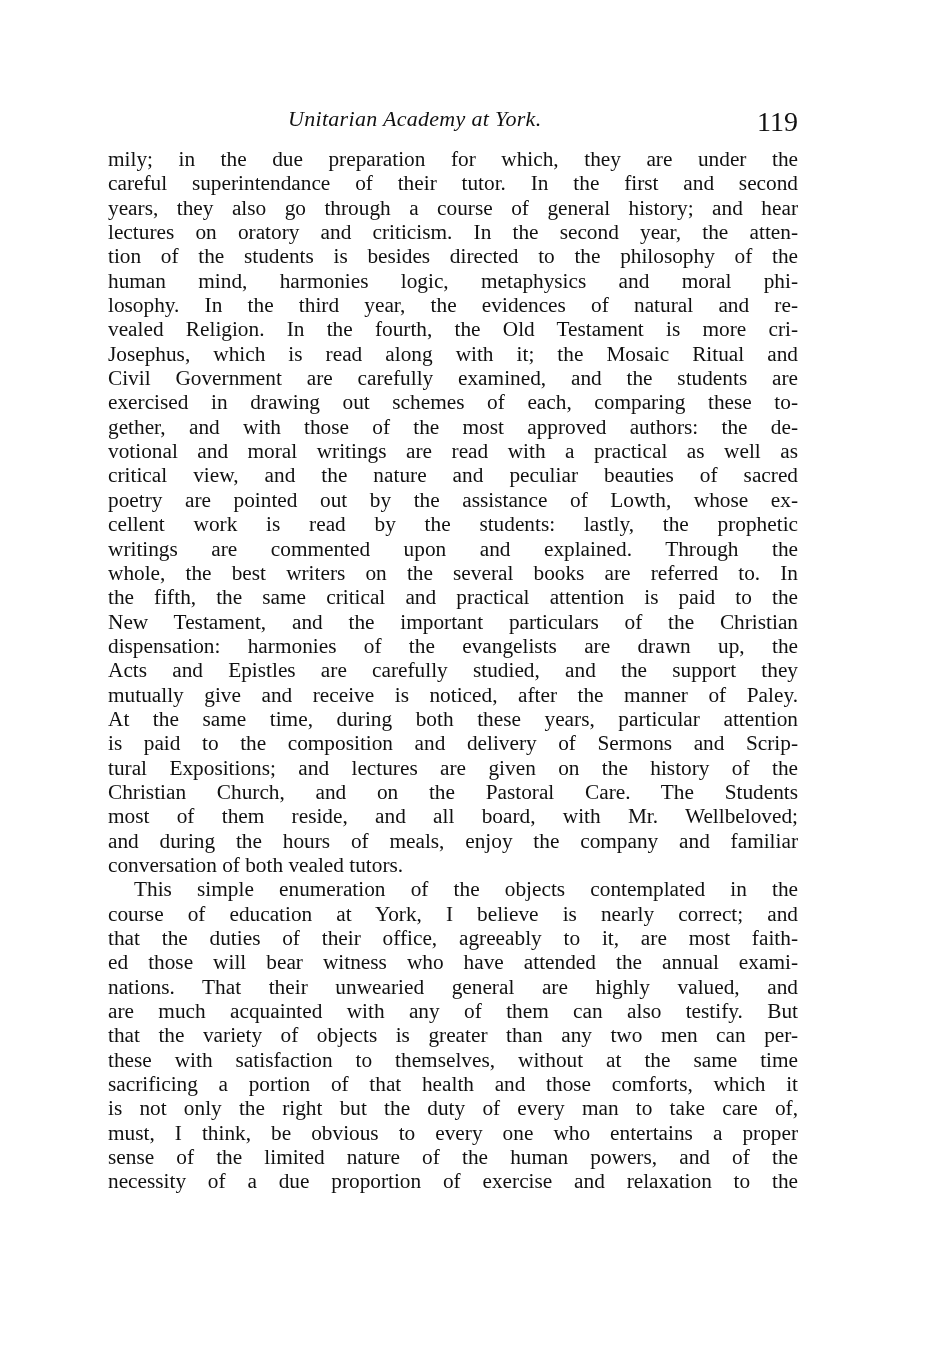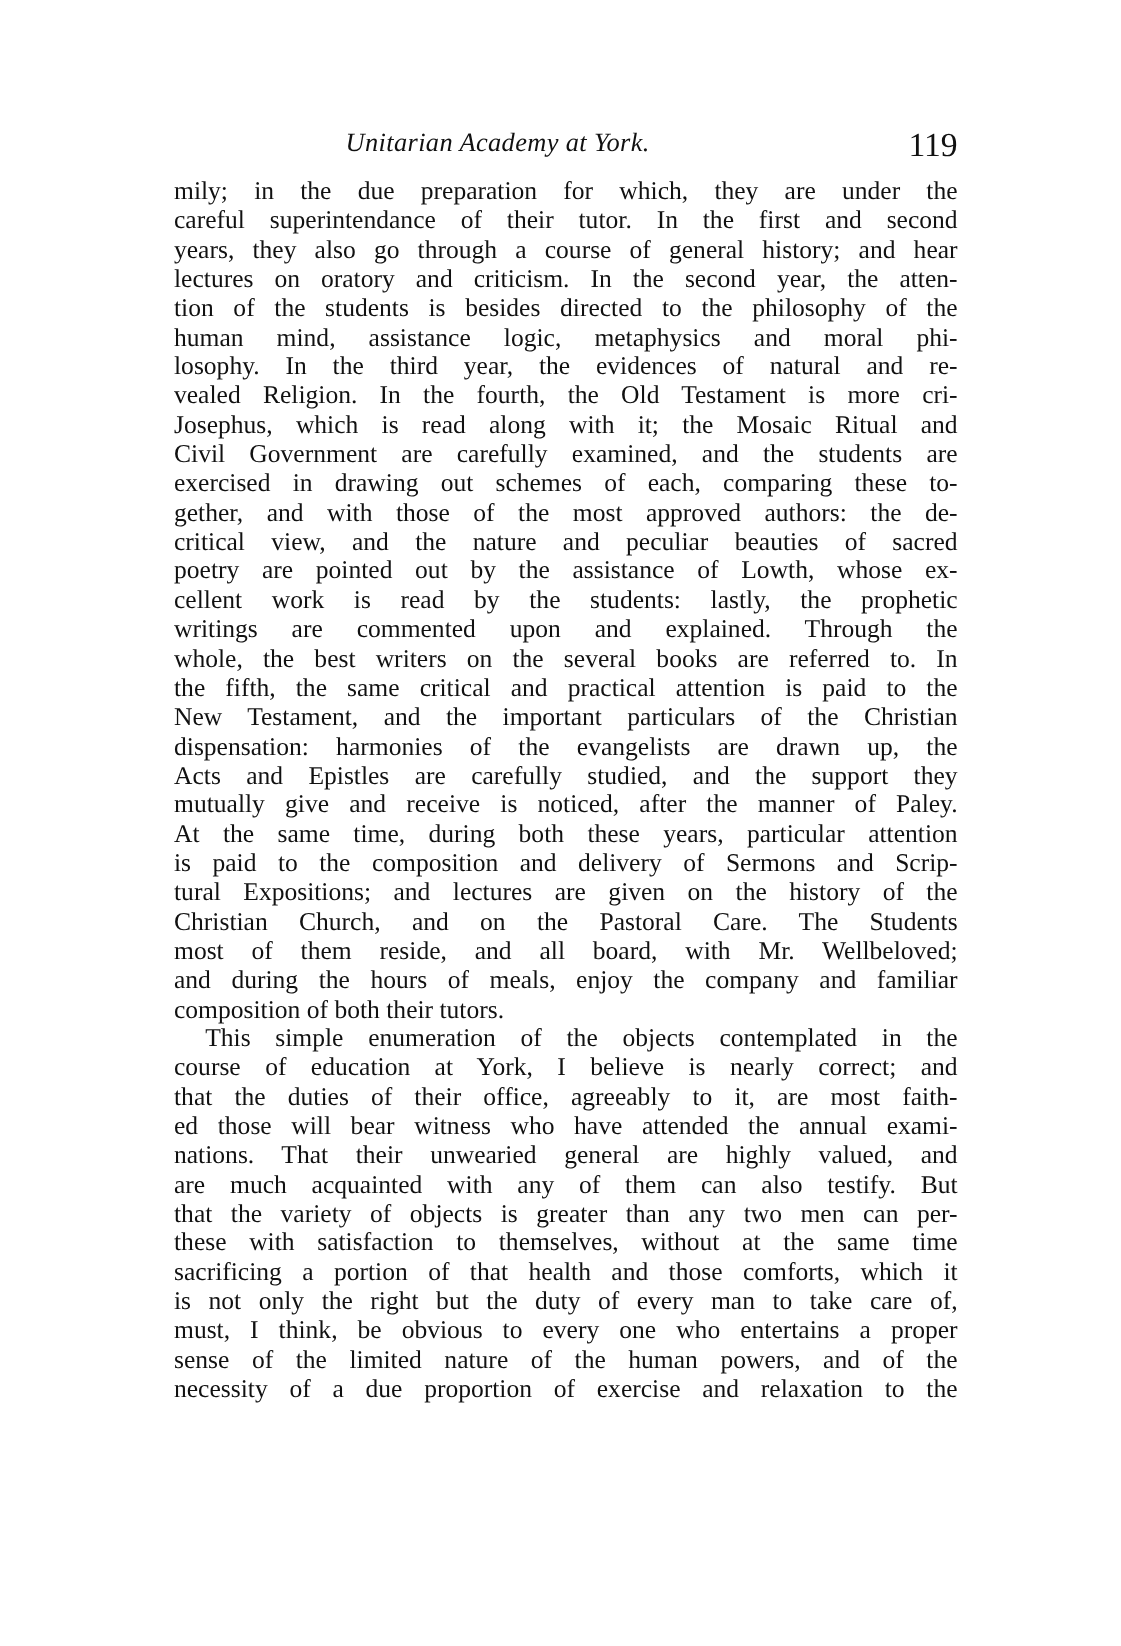--- a/index.html
+++ b/index.html
@@ -49,21 +49,20 @@
       width: 690px;
       font-size: 21.3px;
       line-height: 24.35px;
     }
     .line {
       display: block;
       white-space: nowrap;
       text-align: justify;
       text-align-last: justify;
       height: 24.35px;
-      margin-left: 37px;
     }
     .line.last {
       text-align-last: left;
     }
     .line.indent {
       padding-left: 26px;
     }
   </style>
 </head>
 <body>
@@ -75,44 +74,45 @@
     <span class="page-number">119</span>
   </div>
 
   <div class="body-text">
     <div class="paragraph">
       <span class="line">mily; in the due preparation for which, they are under the</span>
       <span class="line">careful superintendance of their tutor.  In the first and second</span>
       <span class="line">years, they also go through a course of general history; and hear</span>
       <span class="line">lectures on oratory and criticism.  In the second year, the atten-</span>
       <span class="line">tion of the students is besides directed to the philosophy of the</span>
-      <span class="line">human mind, assistance logic, metaphysics and moral phi-</span>
+      <span class="line">human mind, harmonies logic, metaphysics and moral phi-</span>
       <span class="line">losophy.  In the third year, the evidences of natural and re-</span>
       <span class="line">vealed Religion.  In the fourth, the Old Testament is more cri-</span>
       <span class="line">Josephus, which is read along with it; the Mosaic Ritual and</span>
       <span class="line">Civil Government are carefully examined, and the students are</span>
       <span class="line">exercised in drawing out schemes of each, comparing these to-</span>
       <span class="line">gether, and with those of the most approved authors: the de-</span>
+      <span class="line">votional and moral writings are read with a practical as well as</span>
       <span class="line">critical view, and the nature and peculiar beauties of sacred</span>
       <span class="line">poetry are pointed out by the assistance of Lowth, whose ex-</span>
       <span class="line">cellent work is read by the students: lastly, the prophetic</span>
       <span class="line">writings are commented upon and explained.  Through the</span>
       <span class="line">whole, the best writers on the several books are referred to.  In</span>
       <span class="line">the fifth, the same critical and practical attention is paid to the</span>
       <span class="line">New Testament, and the important particulars of the Christian</span>
       <span class="line">dispensation: harmonies of the evangelists are drawn up, the</span>
       <span class="line">Acts and Epistles are carefully studied, and the support they</span>
       <span class="line">mutually give and receive is noticed, after the manner of Paley.</span>
       <span class="line">At the same time, during both these years, particular attention</span>
       <span class="line">is paid to the composition and delivery of Sermons and Scrip-</span>
       <span class="line">tural Expositions; and lectures are given on the history of the</span>
       <span class="line">Christian Church, and on the Pastoral Care.  The Students</span>
       <span class="line">most of them reside, and all board, with Mr. Wellbeloved;</span>
       <span class="line">and during the hours of meals, enjoy the company and familiar</span>
-      <span class="line last">composition of both their tutors.</span>
+      <span class="line last">conversation of both vealed tutors.</span>
     </div>
     <div class="paragraph">
       <span class="line indent">This simple enumeration of the objects contemplated in the</span>
       <span class="line">course of education at York, I believe is nearly correct; and</span>
       <span class="line">that the duties of their office, agreeably to it, are most faith-</span>
       <span class="line">ed those will bear witness who have attended the annual exami-</span>
       <span class="line">nations.  That their unwearied general are highly valued, and</span>
       <span class="line">are much acquainted with any of them can also testify.  But</span>
       <span class="line">that the variety of objects is greater than any two men can per-</span>
       <span class="line">these with satisfaction to themselves, without at the same time</span>

